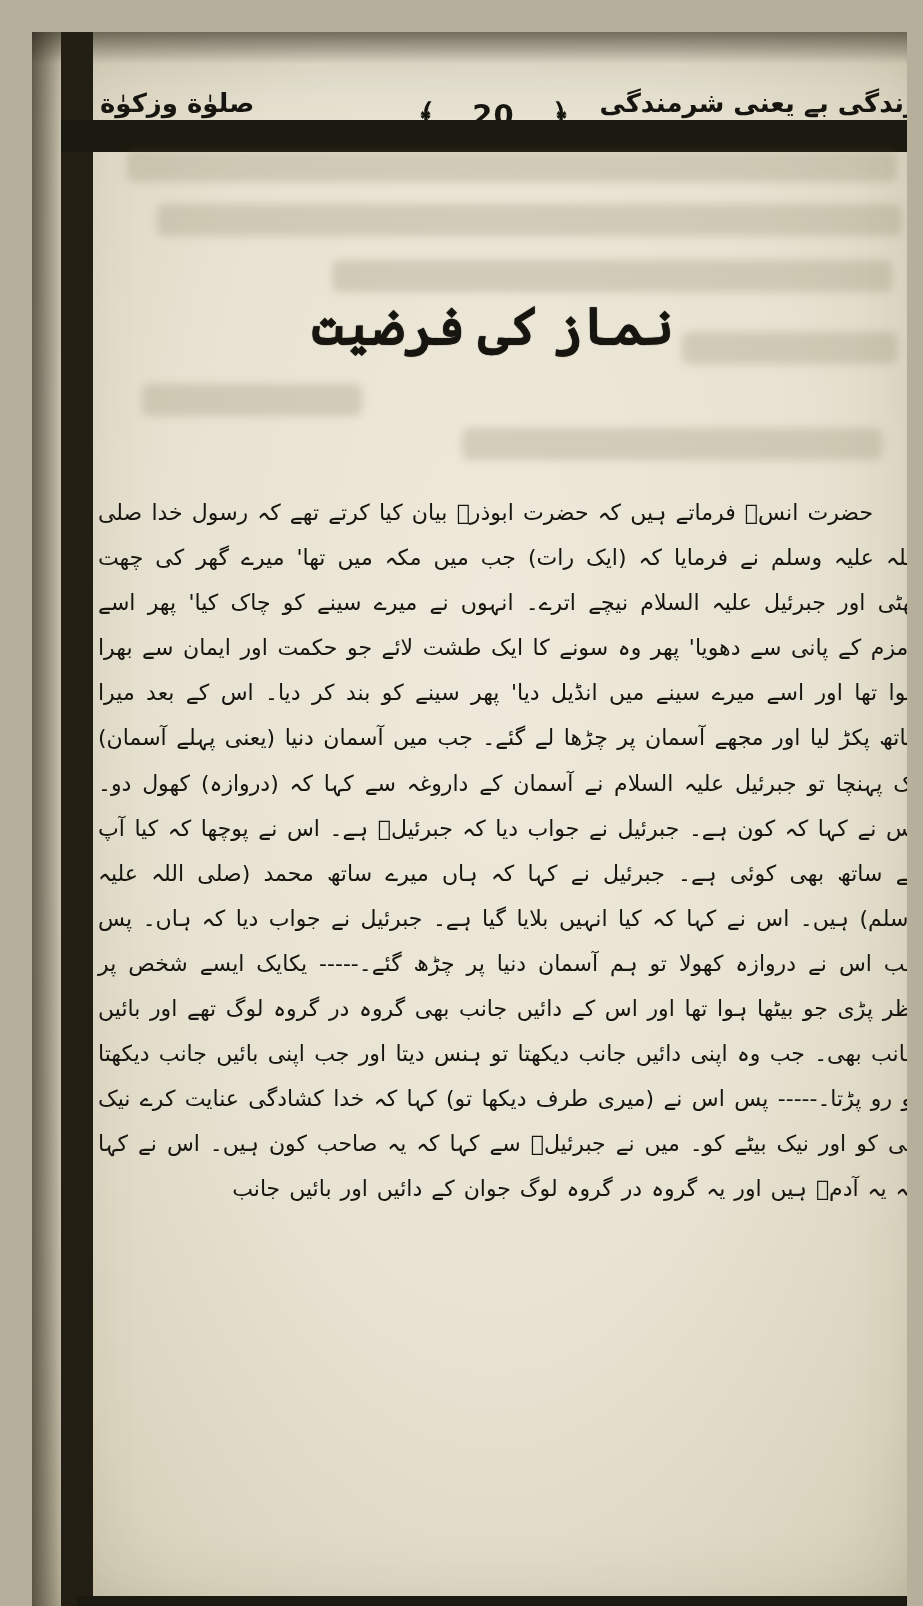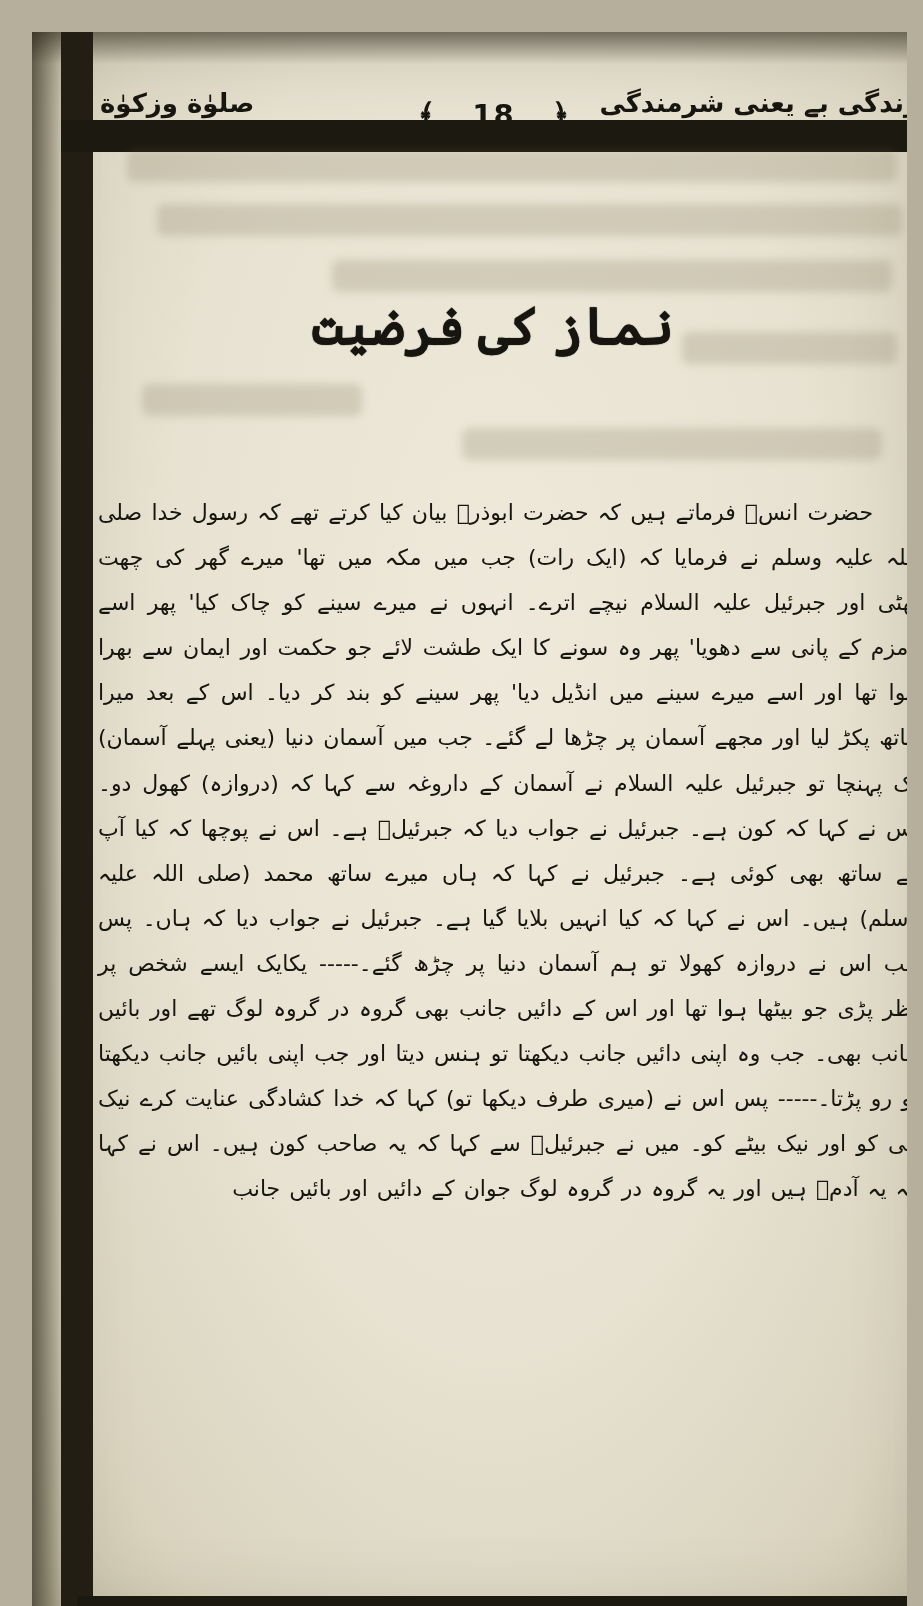--- a/index.html
+++ b/index.html
@@ -60,21 +60,21 @@
 
   <div class="edge-top"></div>
   <div class="edge-left"></div>
   <div class="edge-right"></div>
   <div class="frame-line"></div>
 
   <div class="header">
     <div class="h-left" lang="ur" dir="rtl">صلوٰة وزکوٰة</div>
     <div class="h-center">
       <span class="orn">﴾</span>
-      <span class="pnum">18</span>
+      <span class="pnum">20</span>
       <span class="orn">﴿</span>
     </div>
     <div class="h-right" lang="ur" dir="rtl">زندگی بے یعنی شرمندگی</div>
   </div>
   <div class="header-rule"></div>
 
   <div class="bleed-row" style="top:118px; left:95px;  width:770px;"></div>
   <div class="bleed-row" style="top:172px; left:125px; width:745px;"></div>
   <div class="bleed-row" style="top:228px; left:300px; width:560px;"></div>
   <div class="bleed-row" style="top:300px; left:650px; width:215px;"></div>

